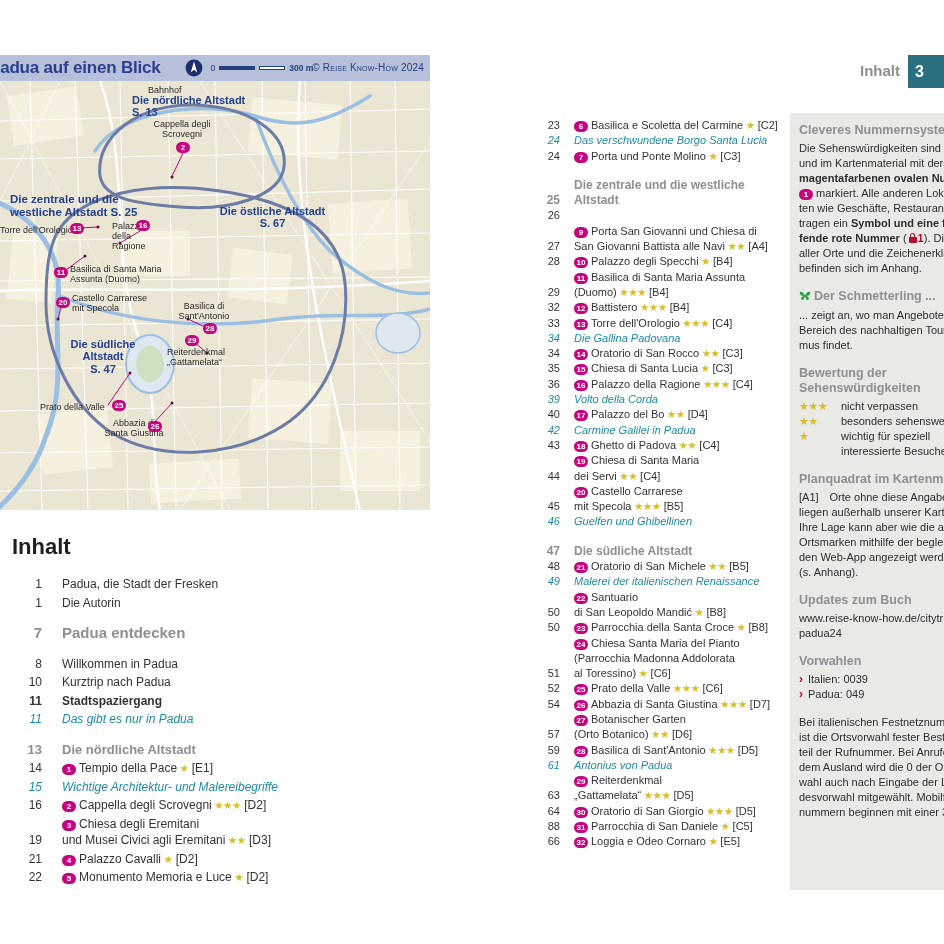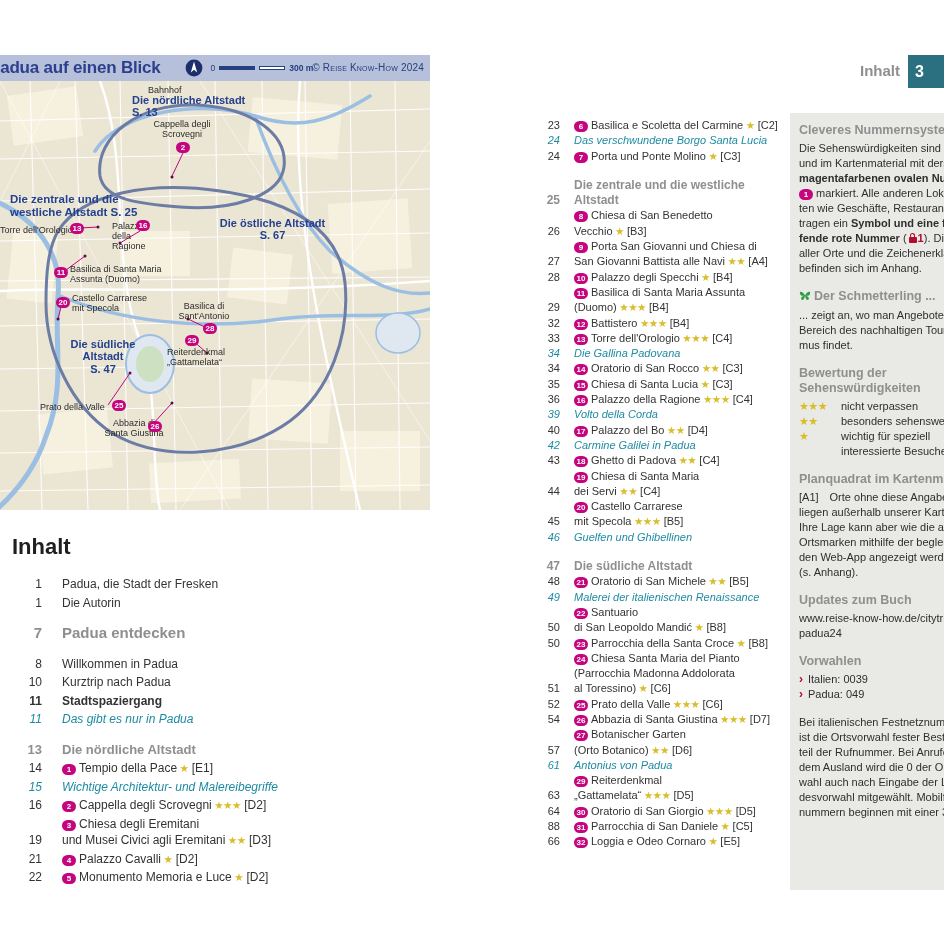--- a/index.html
+++ b/index.html
@@ -198,21 +198,21 @@
 
       <div class="mlabel region" style="left:10px;top:112px;font-size:11.5px">Die zentrale und die
 westliche Altstadt S. 25</div>
       <div class="mlabel poi-label" style="left:0px;top:144px">Torre dell'Orologio</div>
       <span class="marker mmark" style="left:70px;top:142px">13</span>
       <div class="mlabel poi-label" style="left:112px;top:140px">Palazzo
 della
 Ragione</div>
       <span class="marker mmark" style="left:136px;top:139px">16</span>
 
-      <div class="mlabel region center" style="left:215px;top:136px;width:115px">Die östliche Altstadt
+      <div class="mlabel region center" style="left:215px;top:124px;width:115px">Die östliche Altstadt
 S. 67</div>
 
       <span class="marker mmark" style="left:54px;top:186px">11</span>
       <div class="mlabel poi-label" style="left:70px;top:183px">Basilica di Santa Maria
 Assunta (Duomo)</div>
 
       <span class="marker mmark" style="left:56px;top:216px">20</span>
       <div class="mlabel poi-label" style="left:72px;top:212px">Castello Carrarese
 mit Specola</div>
 
@@ -353,24 +353,20 @@
         </span>
       </div>
       <div class="toc-row section space">
         <span class="pg">25</span>
         <span class="tx">
           <span class="ln">Die zentrale und die westliche Altstadt</span>
         </span>
       </div>
       <div class="toc-row poi">
         <span class="pg">26</span>
-        <span class="tx">
-          <span class="ln"><span class="marker">8</span>Chiesa di San Benedetto</span>
-          <span class="ln">Vecchio<span class="stars"> ★</span><span class="grid"> [B3]</span></span>
-        </span>
       </div>
       <div class="toc-row poi">
         <span class="pg">27</span>
         <span class="tx">
           <span class="ln"><span class="marker">9</span>Porta San Giovanni und Chiesa di</span>
           <span class="ln">San Giovanni Battista alle Navi<span class="stars"> ★★</span><span class="grid"> [A4]</span></span>
         </span>
       </div>
       <div class="toc-row poi">
         <span class="pg">28</span>
@@ -514,20 +510,26 @@
         <span class="pg">54</span>
         <span class="tx">
           <span class="ln"><span class="marker">26</span>Abbazia di Santa Giustina<span class="stars"> ★★★</span><span class="grid"> [D7]</span></span>
         </span>
       </div>
       <div class="toc-row poi">
         <span class="pg">57</span>
         <span class="tx">
           <span class="ln"><span class="marker">27</span>Botanischer Garten</span>
           <span class="ln">(Orto Botanico)<span class="stars"> ★★</span><span class="grid"> [D6]</span></span>
+        </span>
+      </div>
+      <div class="toc-row poi">
+        <span class="pg">59</span>
+        <span class="tx">
+          <span class="ln"><span class="marker">28</span>Basilica di Sant'Antonio<span class="stars"> ★★★</span><span class="grid"> [D5]</span></span>
         </span>
       </div>
       <div class="toc-row italic">
         <span class="pg">61</span>
         <span class="tx">
           <span class="ln">Antonius von Padua</span>
         </span>
       </div>
       <div class="toc-row poi">
         <span class="pg">63</span>

